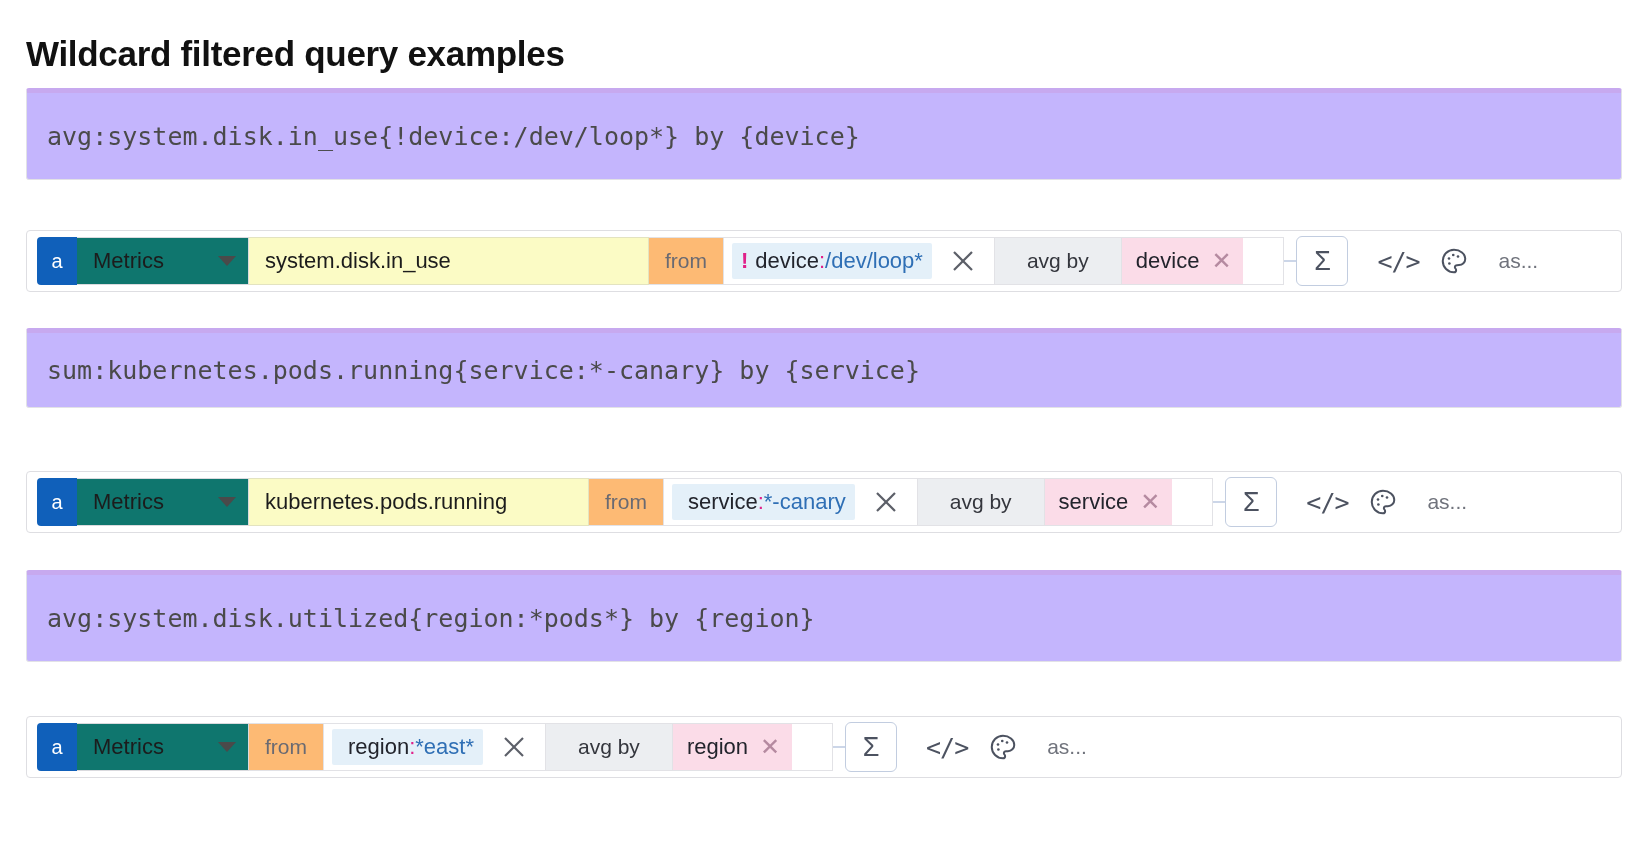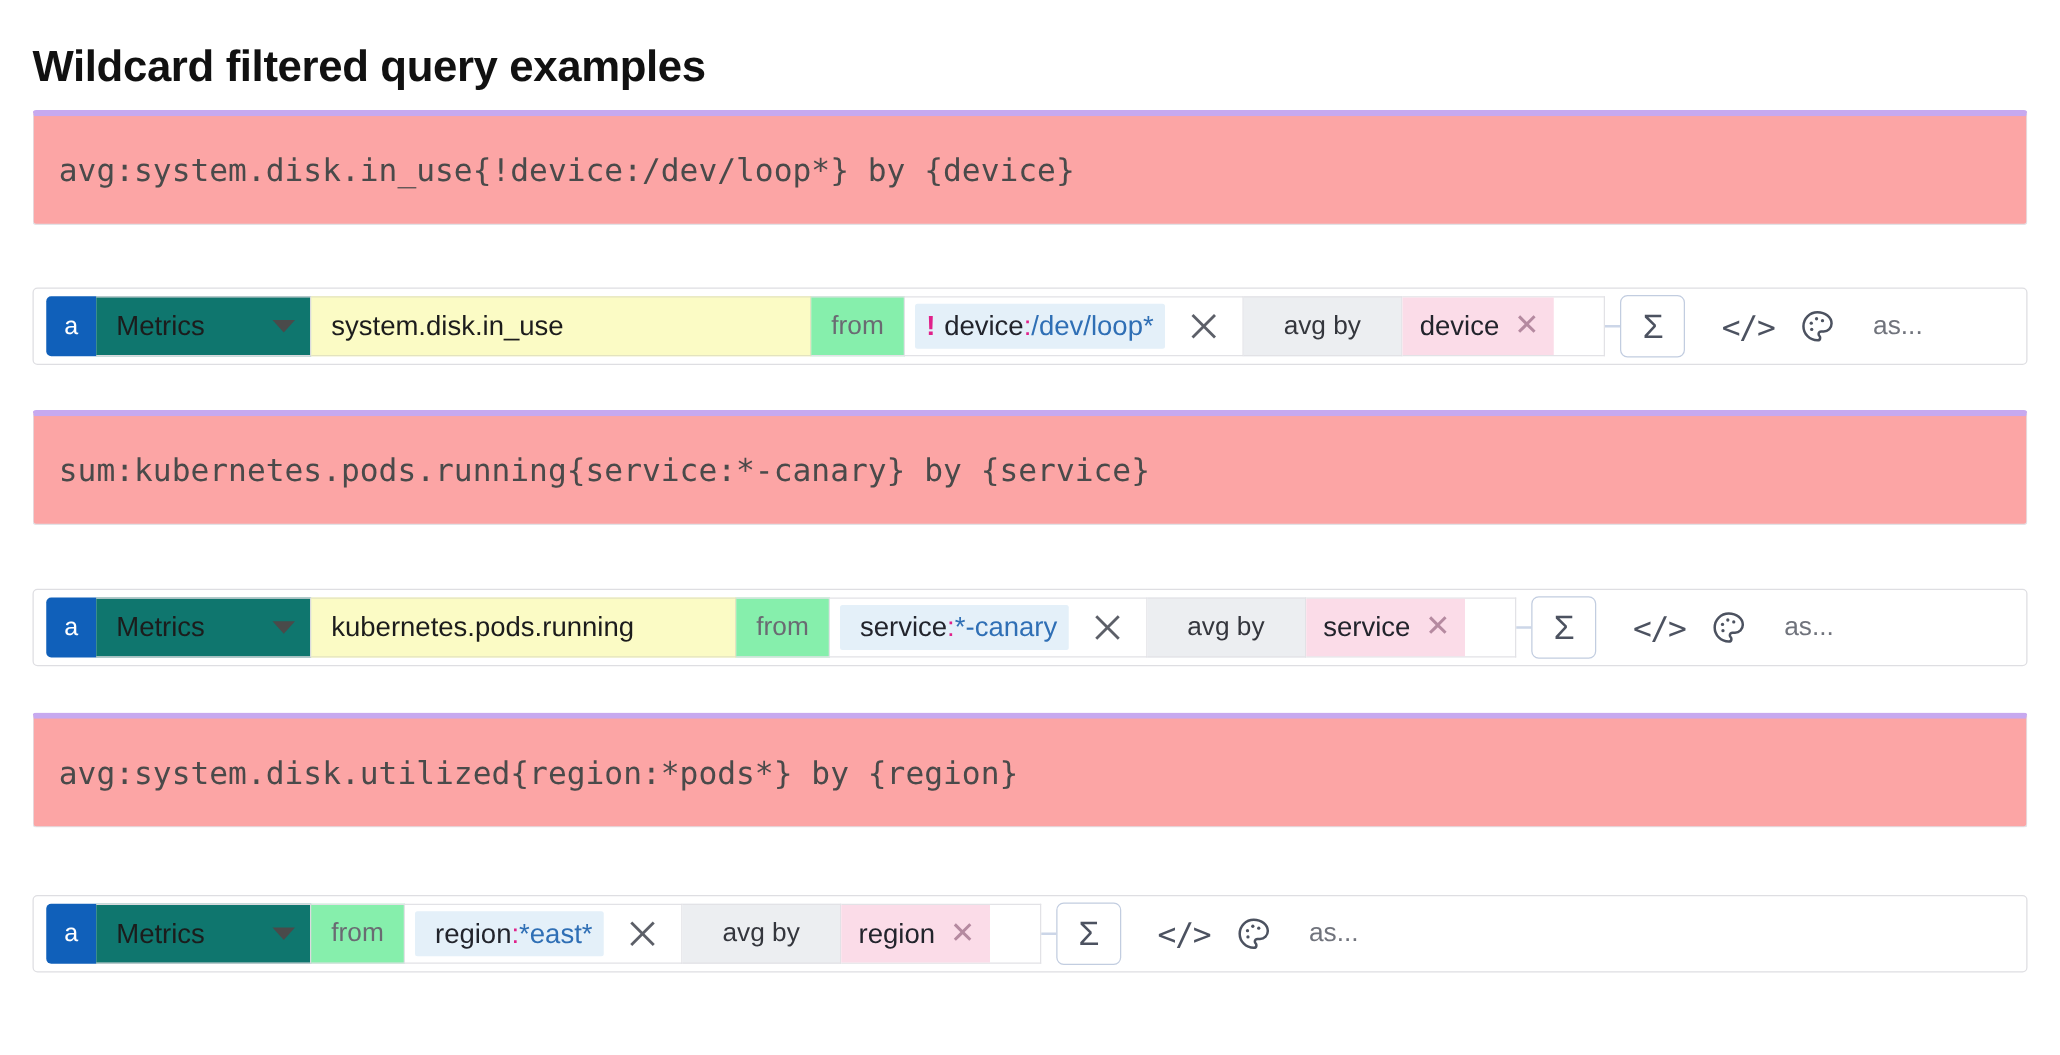--- a/index.html
+++ b/index.html
@@ -31,21 +31,21 @@
     letter-spacing: -0.3px;
     white-space: nowrap;
     margin-top: 16px;
   }
 
   
   .code-block {
     position: absolute;
     left: 26px;
     width: 1596px;
-    background: #fca5a5;
+    background: #c4b5fd;
     border: 1px solid #e2e2e6;
     border-top: 5px solid #c7a9ef;
     border-radius: 3px;
     display: flex;
     align-items: center;
   }
   .code-text {
     font-family: "DejaVu Sans Mono", "Liberation Mono", monospace;
     font-size: 25px;
     color: #4a4a4a;
@@ -120,21 +120,21 @@
     display: flex;
     align-items: center;
     padding: 16px 16px;
     font-size: 22px;
     color: #1c1c1c;
     flex: 0 0 auto;
   }
 
   
   .from-label {
-    background: #86efac;
+    background: #fdba74;
     border: 1px solid #e2e2e6;
     border-left: none;
     display: flex;
     align-items: center;
     justify-content: center;
     padding: 0 16px;
     font-size: 21px;
     color: #6a6a72;
     flex: 0 0 auto;
   }
@@ -317,21 +317,21 @@
               <circle cx="11.4" cy="7.2" r="1.05" fill="#4c5260"></circle>
               <circle cx="15.2" cy="8.4" r="1.05" fill="#4c5260"></circle>
               <circle cx="8.3" cy="14" r="1.05" fill="#4c5260"></circle>
           </svg>
         </span>
         <span class="as-label">as...</span>
       </div>
     </div>
   </div>
 
-  <div class="code-block" style="left:26px; top:328px; height:92px;">
+  <div class="code-block" style="left:26px; top:328px; height:80px;">
     <div class="code-text">sum:kubernetes.pods.running{service:*-canary} by {service}</div>
   </div>
 
   <div class="query-row" style="top:471px; height:62px;">
     <div class="qr-inner">
       <div class="letter-badge">a</div>
       <div class="metrics-select">
         <span class="metrics-label">Metrics</span>
         <span class="caret"></span>
       </div>

